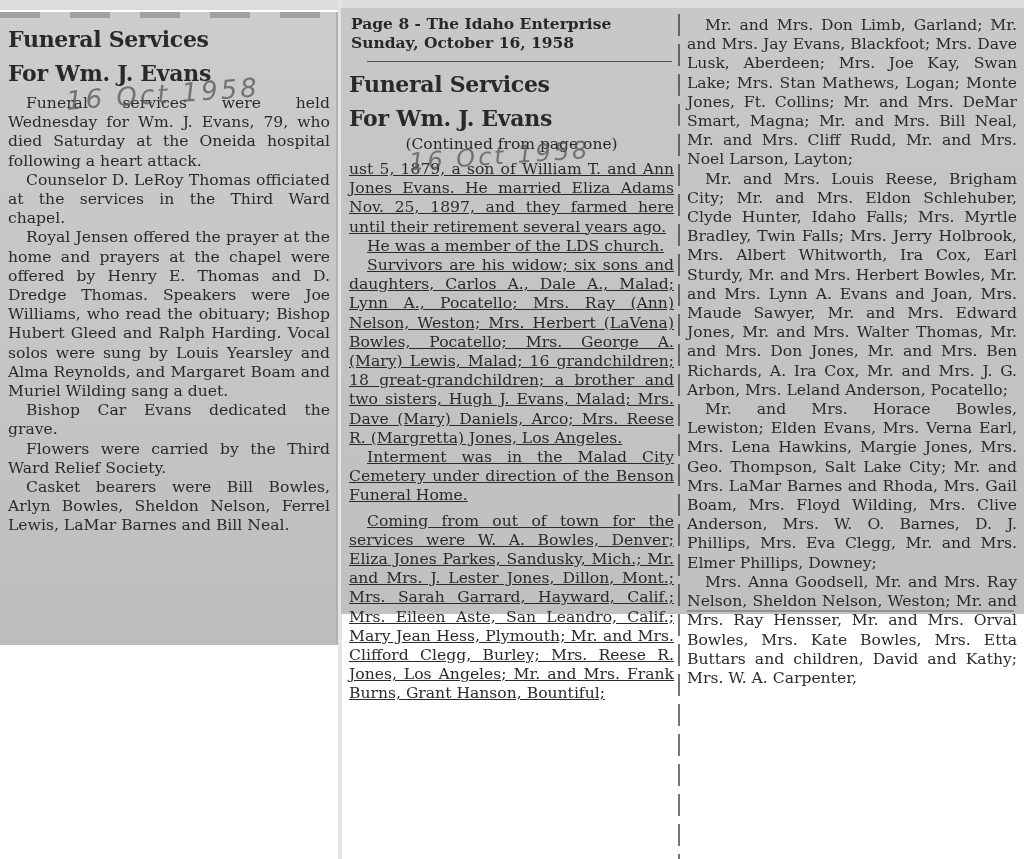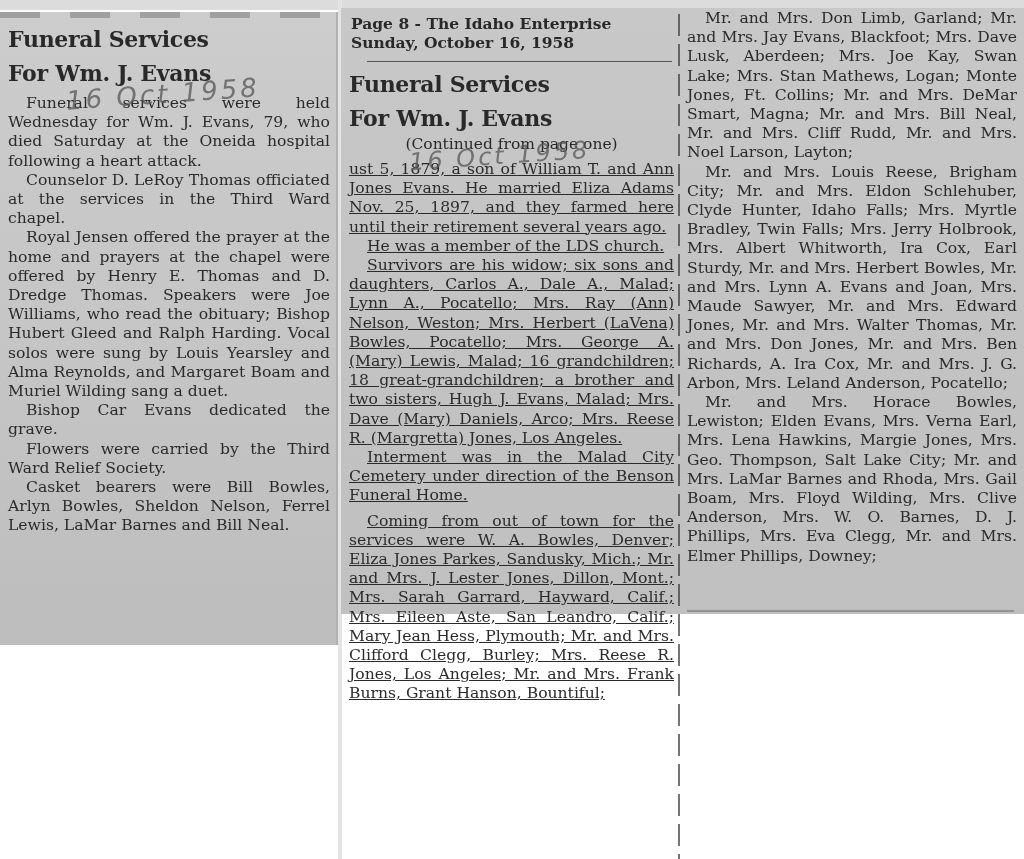--- a/index.html
+++ b/index.html
@@ -126,20 +126,21 @@
       <p>He was a member of the LDS church.</p>
       <p>Survivors are his widow; six sons and daughters, Carlos A., Dale A., Malad; Lynn A., Pocatello; Mrs. Ray (Ann) Nelson, Weston; Mrs. Herbert (LaVena) Bowles, Pocatello; Mrs. George A. (Mary) Lewis, Malad; 16 grandchildren; 18 great-grandchildren; a brother and two sisters, Hugh J. Evans, Malad; Mrs. Dave (Mary) Daniels, Arco; Mrs. Reese R. (Margretta) Jones, Los Angeles.</p>
       <p>Interment was in the Malad City Cemetery under direction of the Benson Funeral Home.</p>
       <p style="margin-top:6px;">Coming from out of town for the services were W. A. Bowles, Denver; Eliza Jones Parkes, Sandusky, Mich.; Mr. and Mrs. J. Lester Jones, Dillon, Mont.; Mrs. Sarah Garrard, Hayward, Calif.; Mrs. Eileen Aste, San Leandro, Calif.; Mary Jean Hess, Plymouth; Mr. and Mrs. Clifford Clegg, Burley; Mrs. Reese R. Jones, Los Angeles; Mr. and Mrs. Frank Burns, Grant Hanson, Bountiful;</p>
     </div>
   </div>
 
   <div class="col-rule"></div>
 
   <div class="col col-c">
-    <div class="body-text" style="margin-top:1px;">
+    <div class="body-text" style="margin-top:8px;">
       <p>Mr. and Mrs. Don Limb, Garland; Mr. and Mrs. Jay Evans, Blackfoot; Mrs. Dave Lusk, Aberdeen; Mrs. Joe Kay, Swan Lake; Mrs. Stan Mathews, Logan; Monte Jones, Ft. Collins; Mr. and Mrs. DeMar Smart, Magna; Mr. and Mrs. Bill Neal, Mr. and Mrs. Cliff Rudd, Mr. and Mrs. Noel Larson, Layton;</p>
       <p>Mr. and Mrs. Louis Reese, Brigham City; Mr. and Mrs. Eldon Schlehuber, Clyde Hunter, Idaho Falls; Mrs. Myrtle Bradley, Twin Falls; Mrs. Jerry Holbrook, Mrs. Albert Whitworth, Ira Cox, Earl Sturdy, Mr. and Mrs. Herbert Bowles, Mr. and Mrs. Lynn A. Evans and Joan, Mrs. Maude Sawyer, Mr. and Mrs. Edward Jones, Mr. and Mrs. Walter Thomas, Mr. and Mrs. Don Jones, Mr. and Mrs. Ben Richards, A. Ira Cox, Mr. and Mrs. J. G. Arbon, Mrs. Leland Anderson, Pocatello;</p>
       <p>Mr. and Mrs. Horace Bowles, Lewiston; Elden Evans, Mrs. Verna Earl, Mrs. Lena Hawkins, Margie Jones, Mrs. Geo. Thompson, Salt Lake City; Mr. and Mrs. LaMar Barnes and Rhoda, Mrs. Gail Boam, Mrs. Floyd Wilding, Mrs. Clive Anderson, Mrs. W. O. Barnes, D. J. Phillips, Mrs. Eva Clegg, Mr. and Mrs. Elmer Phillips, Downey;</p>
+      <p>Mrs. Anna Goodsell, Mr. and Mrs. Ray Nelson, Sheldon Nelson, Weston; Mr. and Mrs. Ray Hensser, Mr. and Mrs. Orval Bowles, Mrs. Kate Bowles, Mrs. Etta Buttars and children, David and Kathy; Mrs. W. A. Carpenter,</p>
     </div>
   </div>
   <div class="bottom-rule"></div>
 </section>
 
 </body></html>

